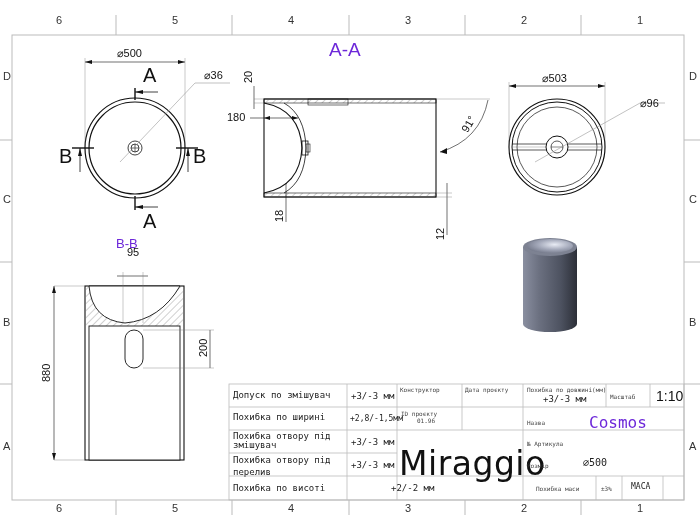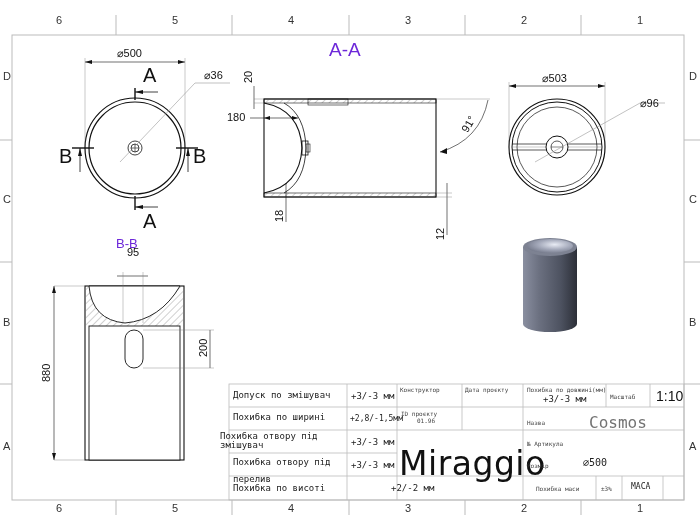--- a/index.html
+++ b/index.html
@@ -223,37 +223,37 @@
 
 <div class="sec-title" style="left:116px;top:236px;font-size:13px;">B-B</div>
 <div class="dim" style="left:127px;top:246px;">95</div>
 <div class="vdim" style="left:40px;top:382px;">880</div>
 <div class="vdim" style="left:197px;top:357px;">200</div>
 
 <div class="tb tb-med" style="left:233px;top:390px;">Допуск по змішувач</div>
 <div class="tb tb-med" style="left:351px;top:391px;">+3/-3 мм</div>
 <div class="tb tb-med" style="left:233px;top:412px;">Похибка по ширині</div>
 <div class="tb tb-med" style="left:350px;top:414px;font-size:8px;">+2,8/-1,5мм</div>
-<div class="tb tb-med" style="left:220px;top:432px;width:110px;white-space:normal;line-height:9px;">Похибка отвору під змішувач</div>
+<div class="tb tb-med" style="left:233px;top:432px;width:110px;white-space:normal;line-height:9px;">Похибка отвору під змішувач</div>
 <div class="tb tb-med" style="left:351px;top:437px;">+3/-3 мм</div>
-<div class="tb tb-med" style="left:233px;top:454px;width:100px;white-space:normal;line-height:17px;">Похибка отвору під перелив</div>
+<div class="tb tb-med" style="left:233px;top:454px;width:100px;white-space:normal;line-height:12px;">Похибка отвору під перелив</div>
 <div class="tb tb-med" style="left:351px;top:460px;">+3/-3 мм</div>
 <div class="tb tb-med" style="left:233px;top:483px;">Похибка по висоті</div>
 <div class="tb tb-med" style="left:351px;top:483px;margin-left:40px;">+2/-2 мм</div>
 
 <div class="tb tb-small" style="left:400px;top:386px;">Конструктор</div>
 <div class="tb tb-small" style="left:465px;top:386px;">Дата проєкту</div>
 <div class="tb tb-small" style="left:401px;top:410px;">ID проєкту</div>
 <div class="tb tb-small" style="left:417px;top:417px;">01.96</div>
 <div class="tb" style="left:399px;top:444px;font-size:33px;color:#111;font-family:'DejaVu Sans', sans-serif;letter-spacing:0.5px;">Miraggio</div>
 
 <div class="tb tb-small" style="left:527px;top:386px;">Похибка по довжині(мм)</div>
 <div class="tb tb-med" style="left:543px;top:394px;">+3/-3 мм</div>
 <div class="tb tb-small" style="left:610px;top:393px;">Масштаб</div>
 <div class="tb" style="left:656px;top:388px;font-size:14px;font-family:'Liberation Sans', sans-serif;color:#111;">1:10</div>
 <div class="tb tb-small" style="left:527px;top:419px;">Назва</div>
-<div class="tb" style="left:589px;top:413px;font-size:16px;color:#737373;">Cosmos</div>
+<div class="tb" style="left:589px;top:413px;font-size:16px;color:#6d28d9;">Cosmos</div>
 <div class="tb tb-small" style="left:527px;top:440px;">№ Артикула</div>
 <div class="tb tb-small" style="left:527px;top:462px;">Розмір</div>
 <div class="tb tb-med" style="left:583px;top:457px;font-size:10px;">⌀500</div>
 <div class="tb tb-small" style="left:536px;top:485px;">Похибка маси</div>
 <div class="tb tb-small" style="left:601px;top:485px;">±3%</div>
 <div class="tb tb-med" style="left:631px;top:482px;font-size:8px;">МАСА</div>
 
 </body></html>

